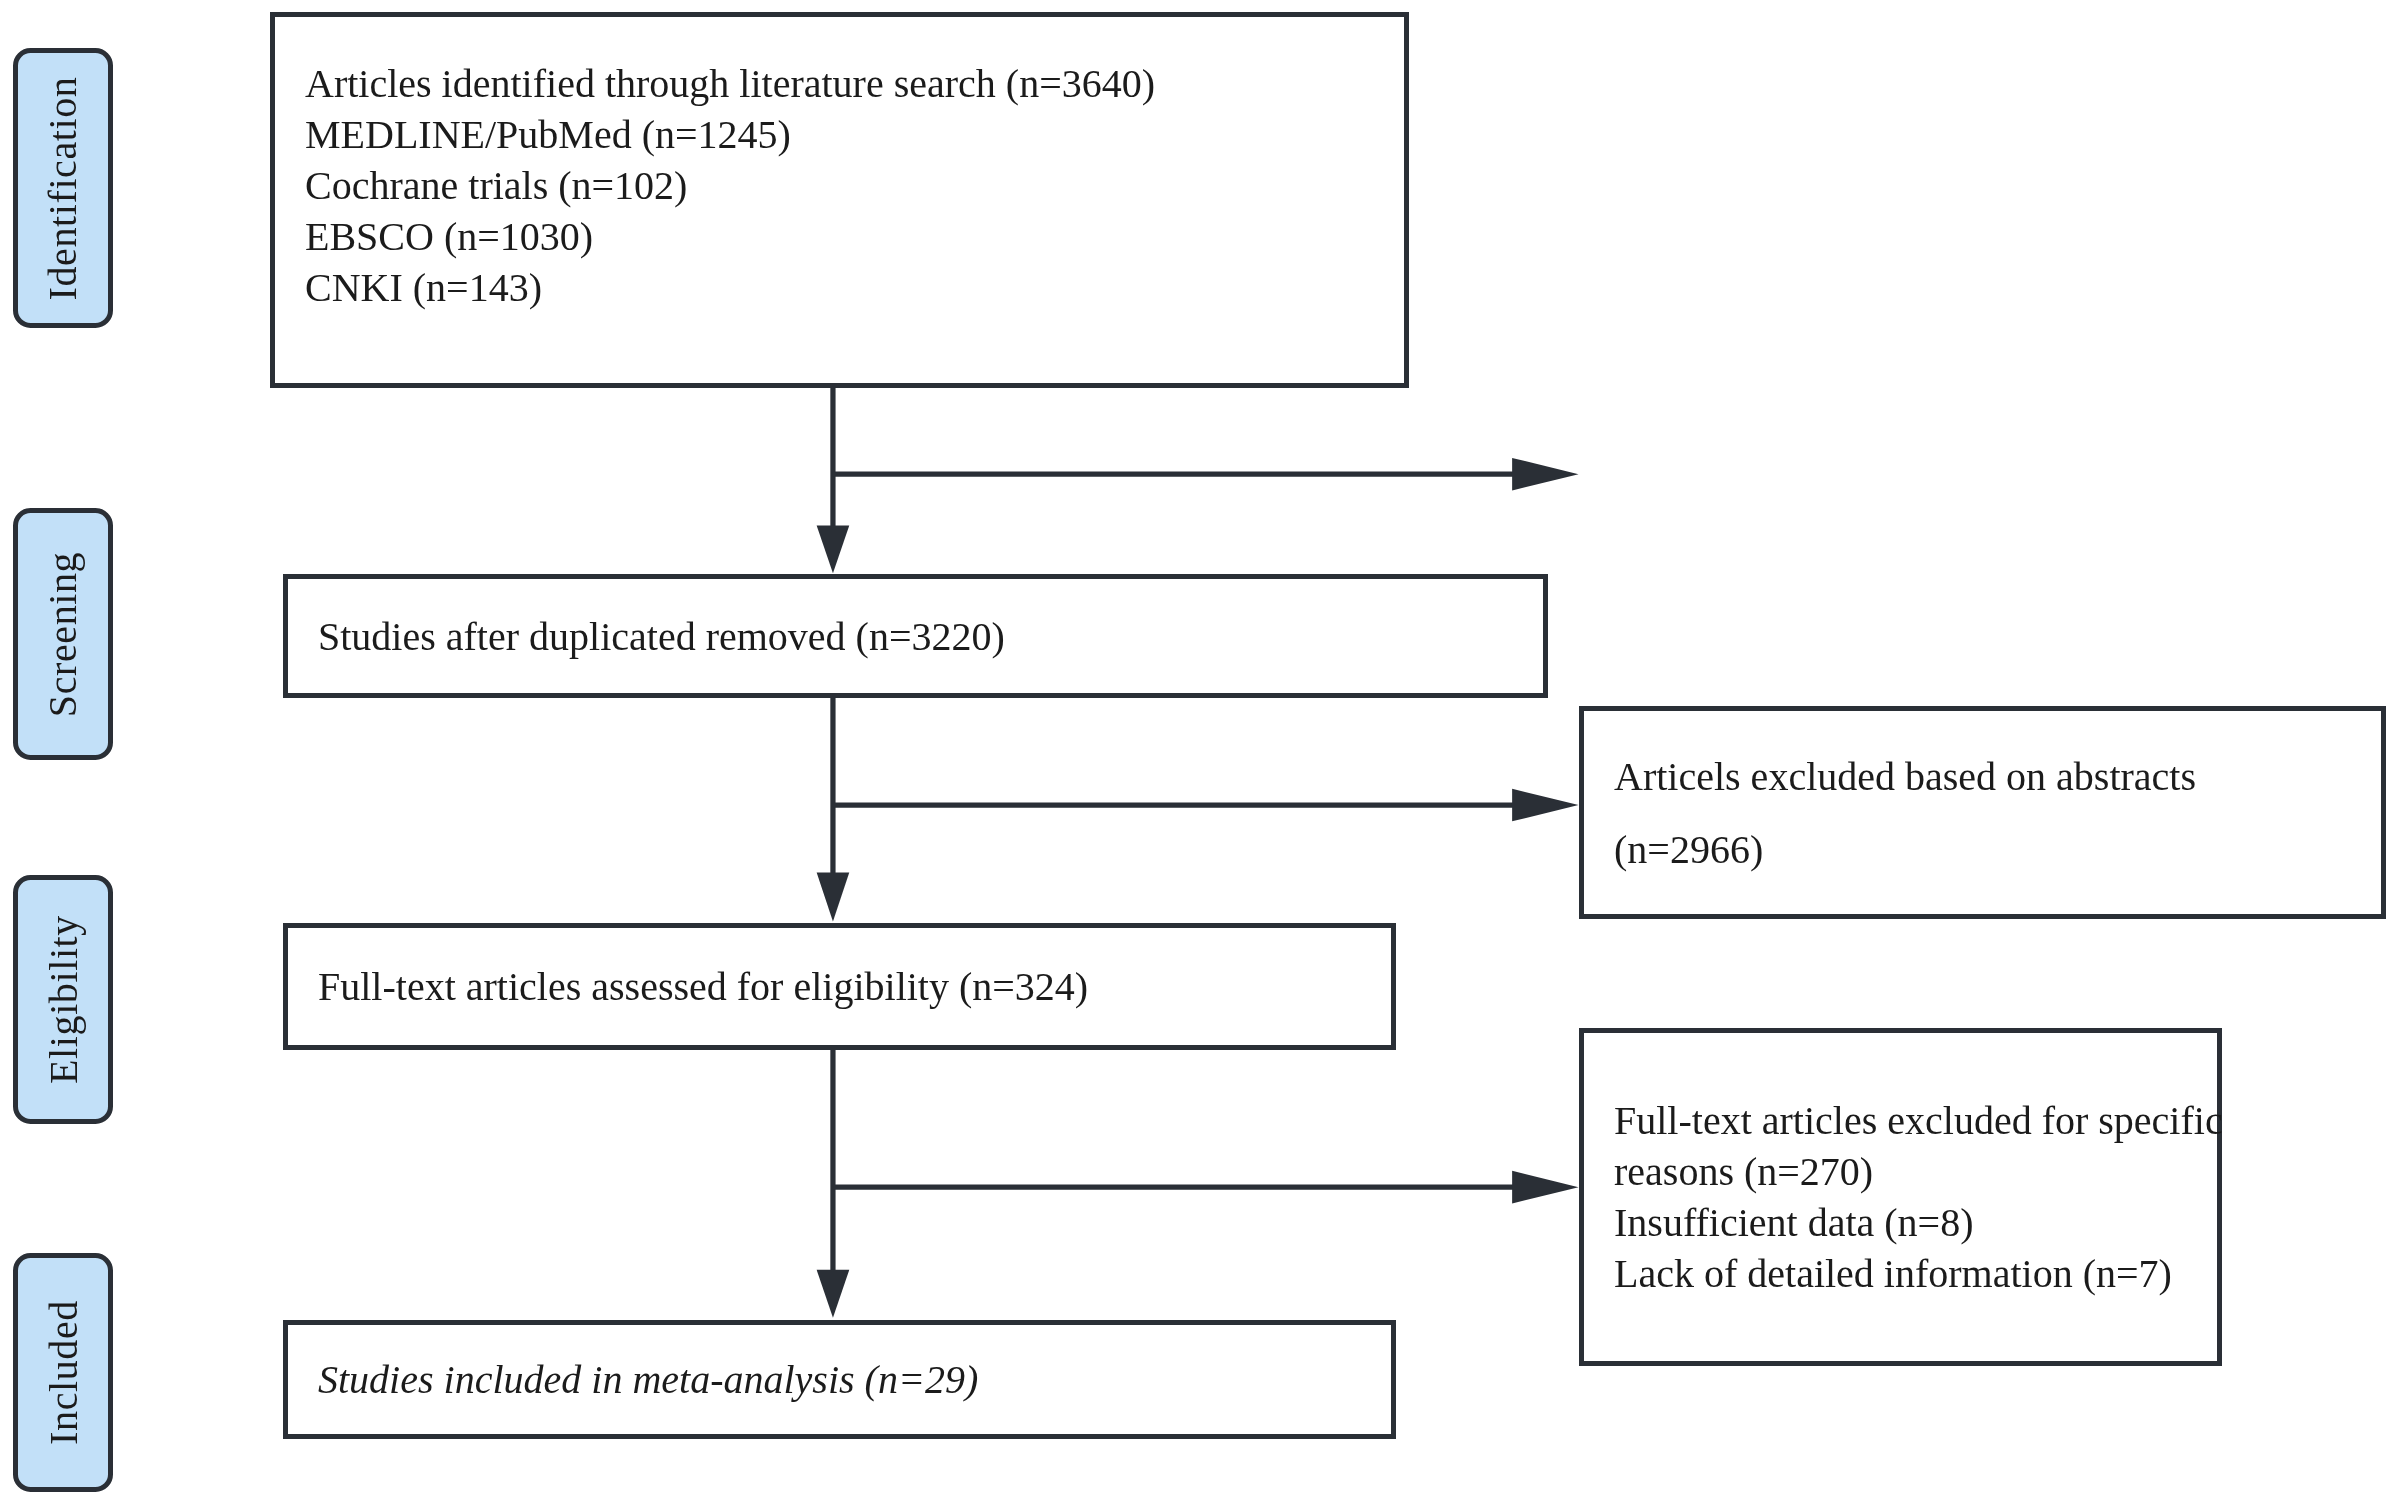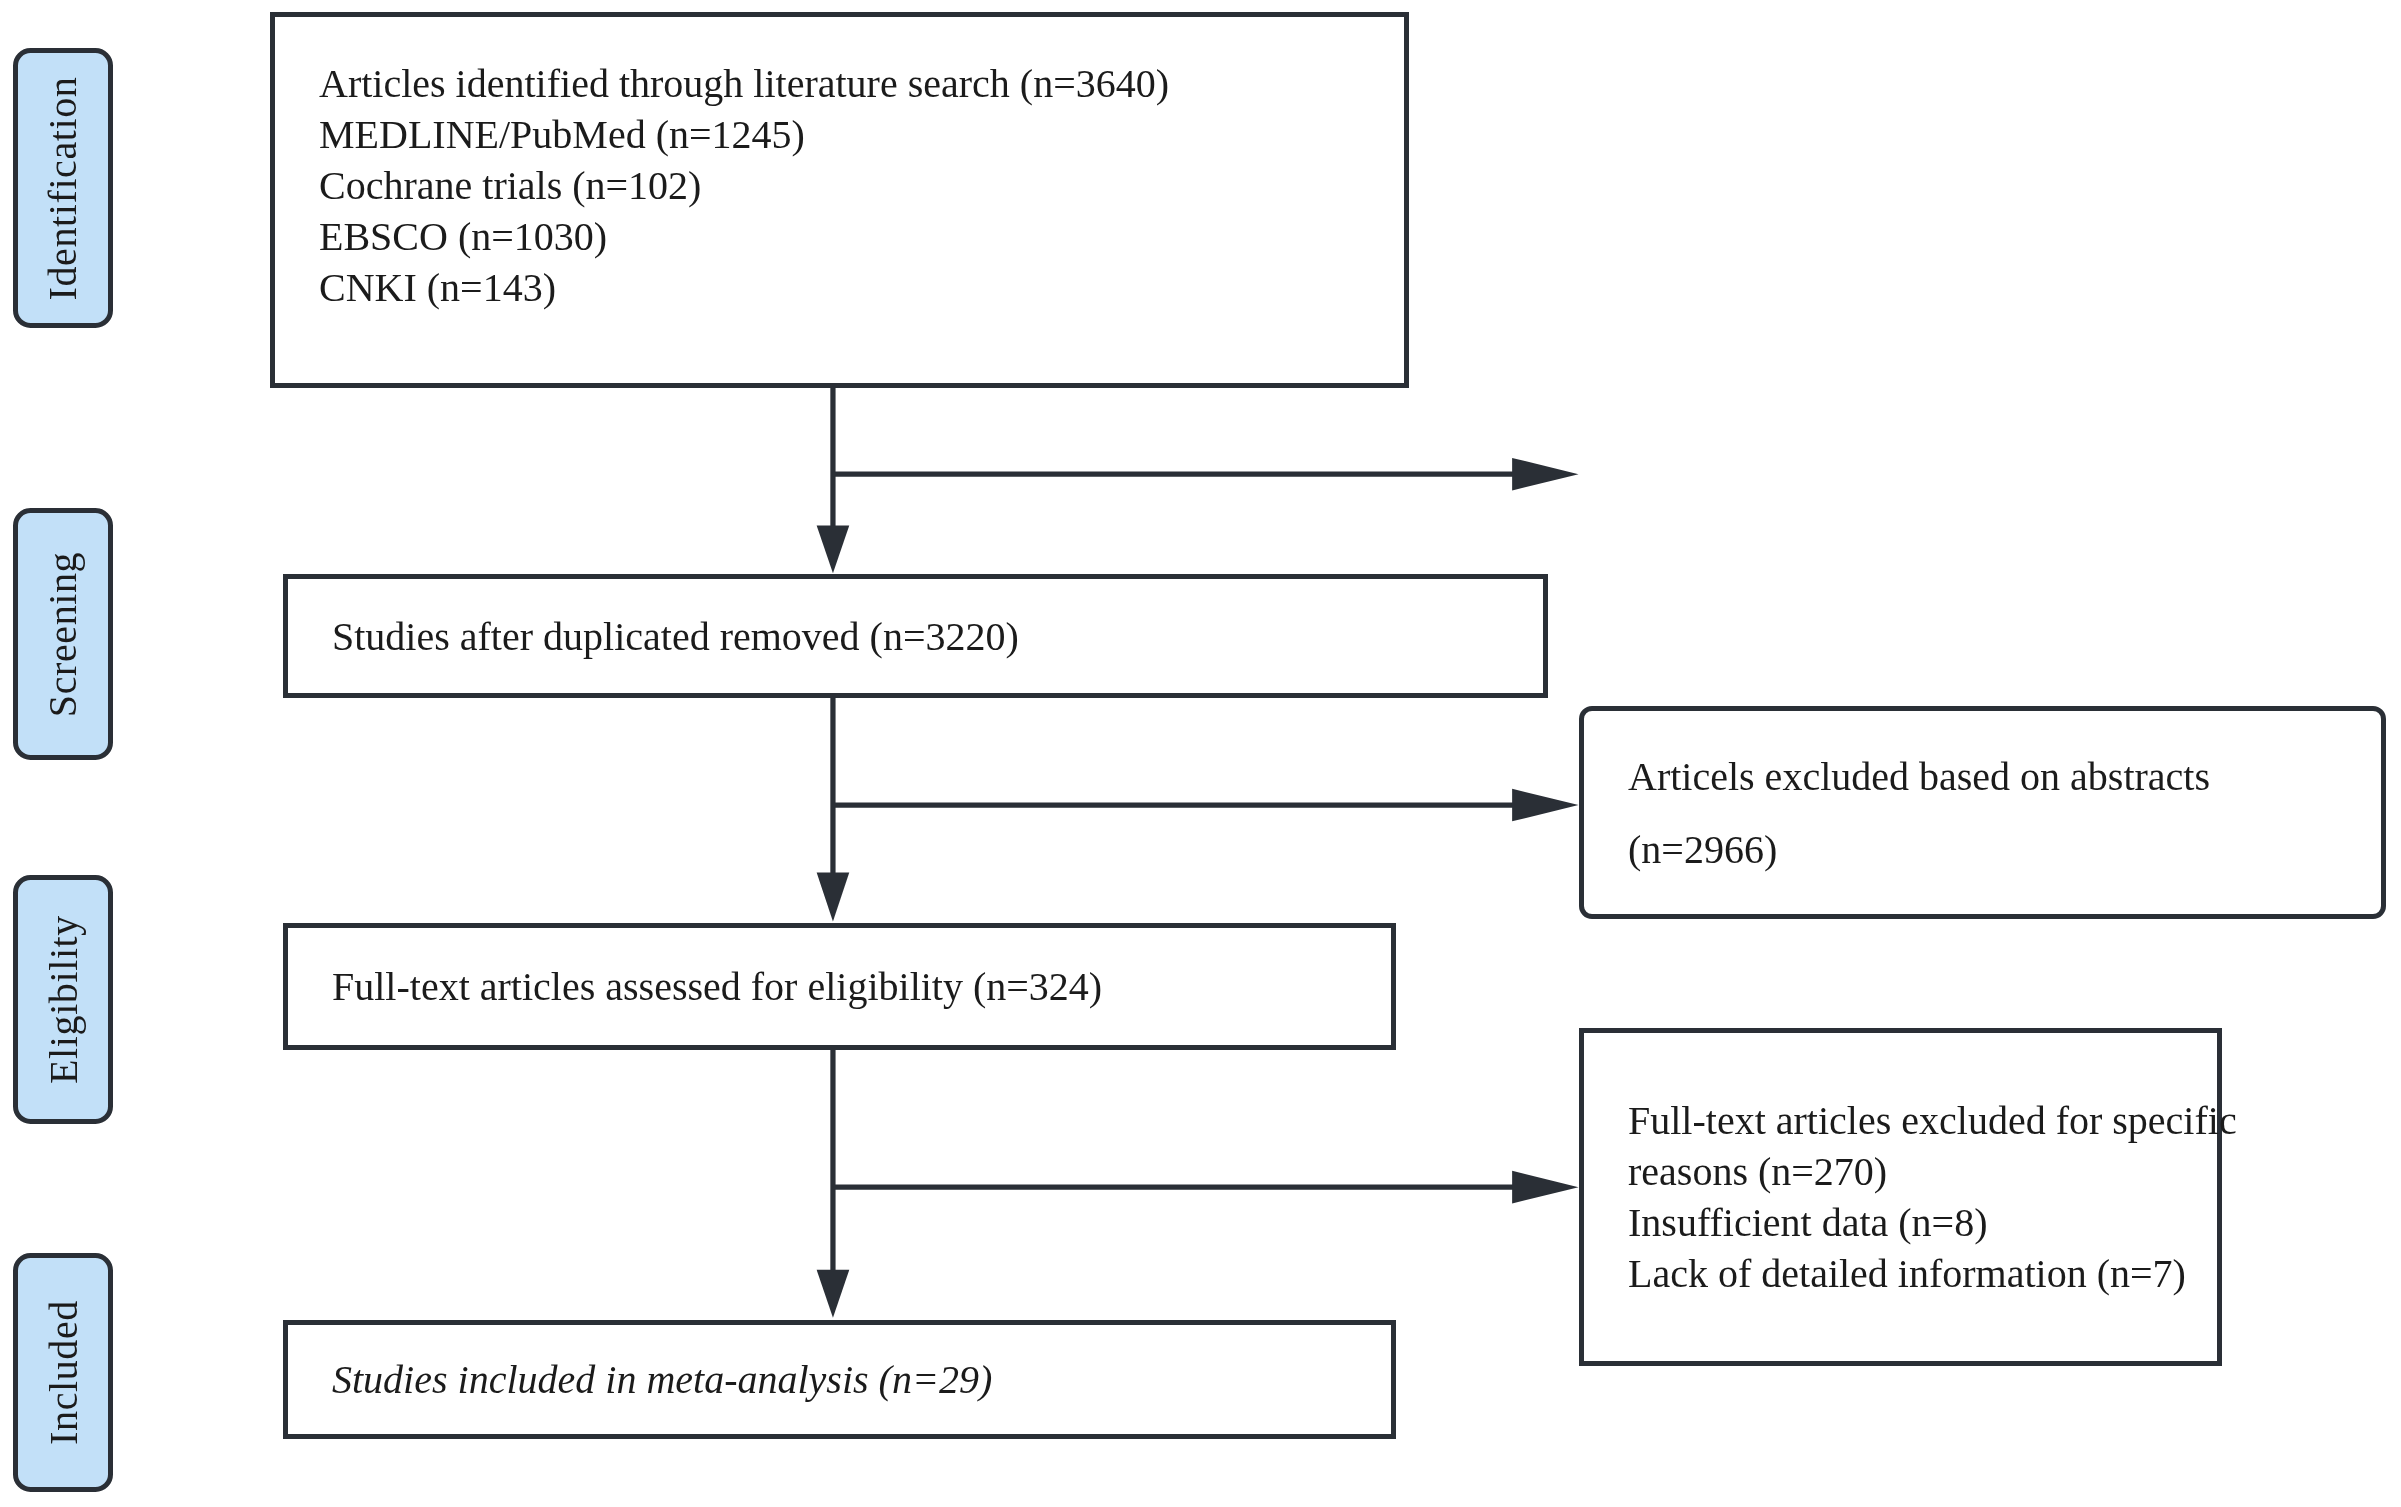--- a/index.html
+++ b/index.html
@@ -25,32 +25,32 @@
   .box{
     position:absolute;
     box-sizing:border-box;
     background:#fff;
     border:5.8px solid var(--line);
     display:flex;
     flex-direction:column;
     justify-content:center;
     font-size:40px;
     line-height:51px;
-    padding-left:44px;
+    padding-left:30px;
     padding-right:14px;
   }
   .box .line{white-space:nowrap;}
 
   .main-box1{left:270px;top:11.7px;width:1139px;height:376px;justify-content:flex-start;padding-top:41px;}
   .main-box2{left:283px;top:574px;width:1265px;height:124px;}
   .main-box3{left:283px;top:923px;width:1113px;height:127px;justify-content:center;}
   .main-box4{left:283px;top:1320px;width:1113px;height:119px;font-style:italic;}
 
   .side-box1{left:1579px;top:387px;width:807px;height:170px;padding-left:45px;}
-  .side-box2{left:1579px;top:706px;width:807px;height:213px;line-height:73px;border-radius:13px;}
+  .side-box2{left:1579px;top:706px;width:807px;height:213px;line-height:73px;}
   .side-box3{left:1579px;top:1028px;width:643px;height:338px;}
 
   .stage-box{
     position:absolute;
     box-sizing:border-box;
     width:100px;
     background:var(--stage-fill);
     border:5.8px solid var(--line);
     border-radius:17.5px;
     display:flex;

